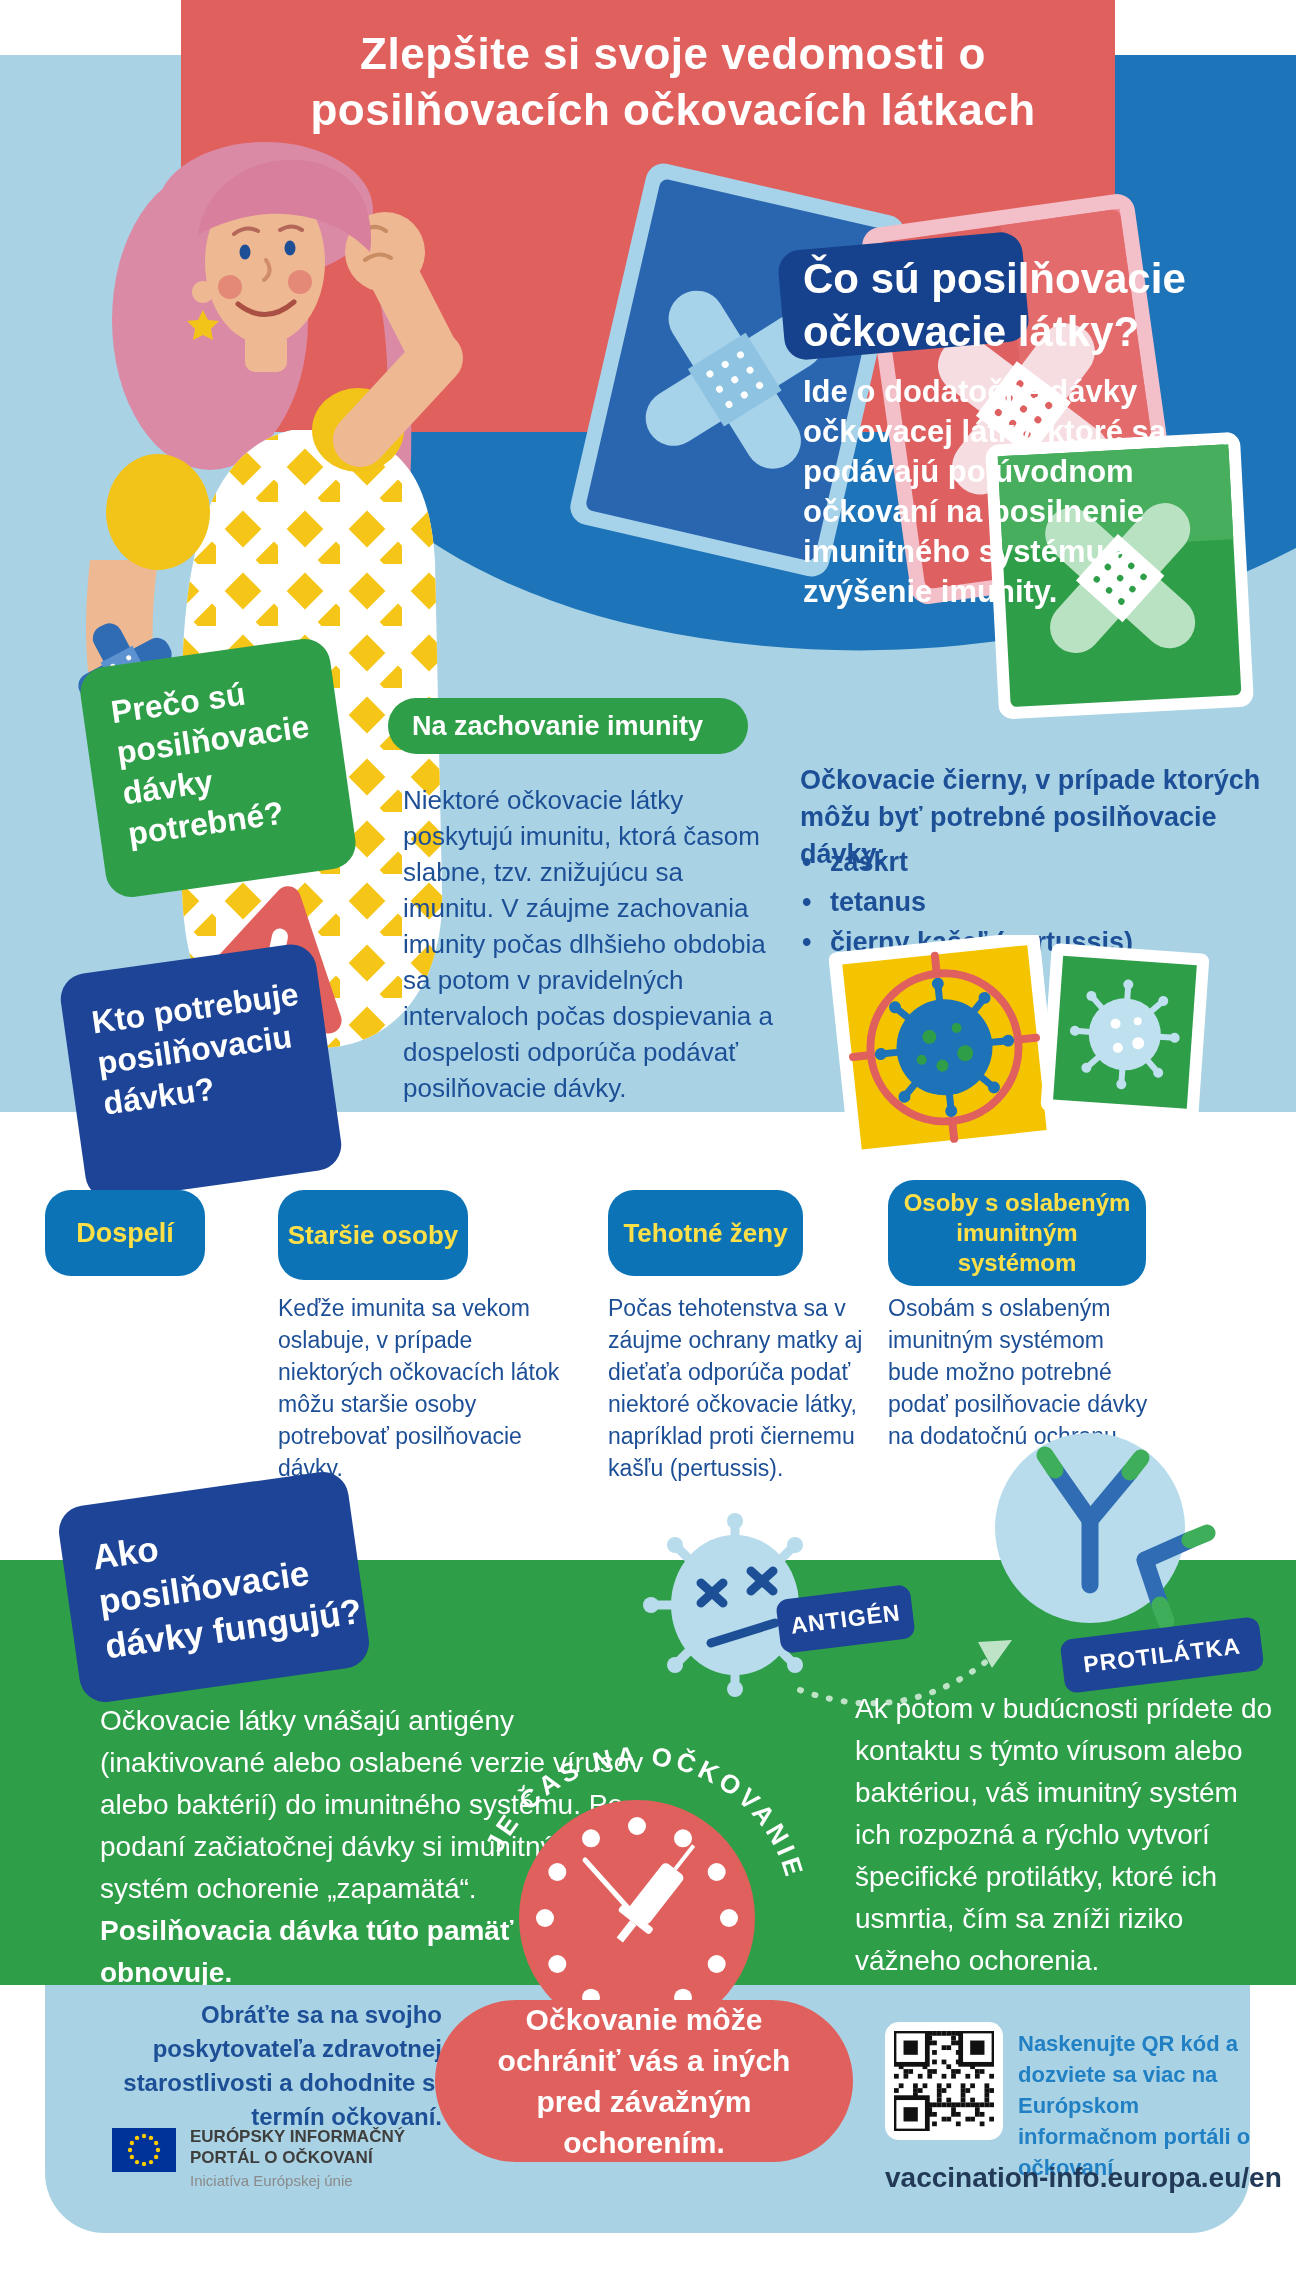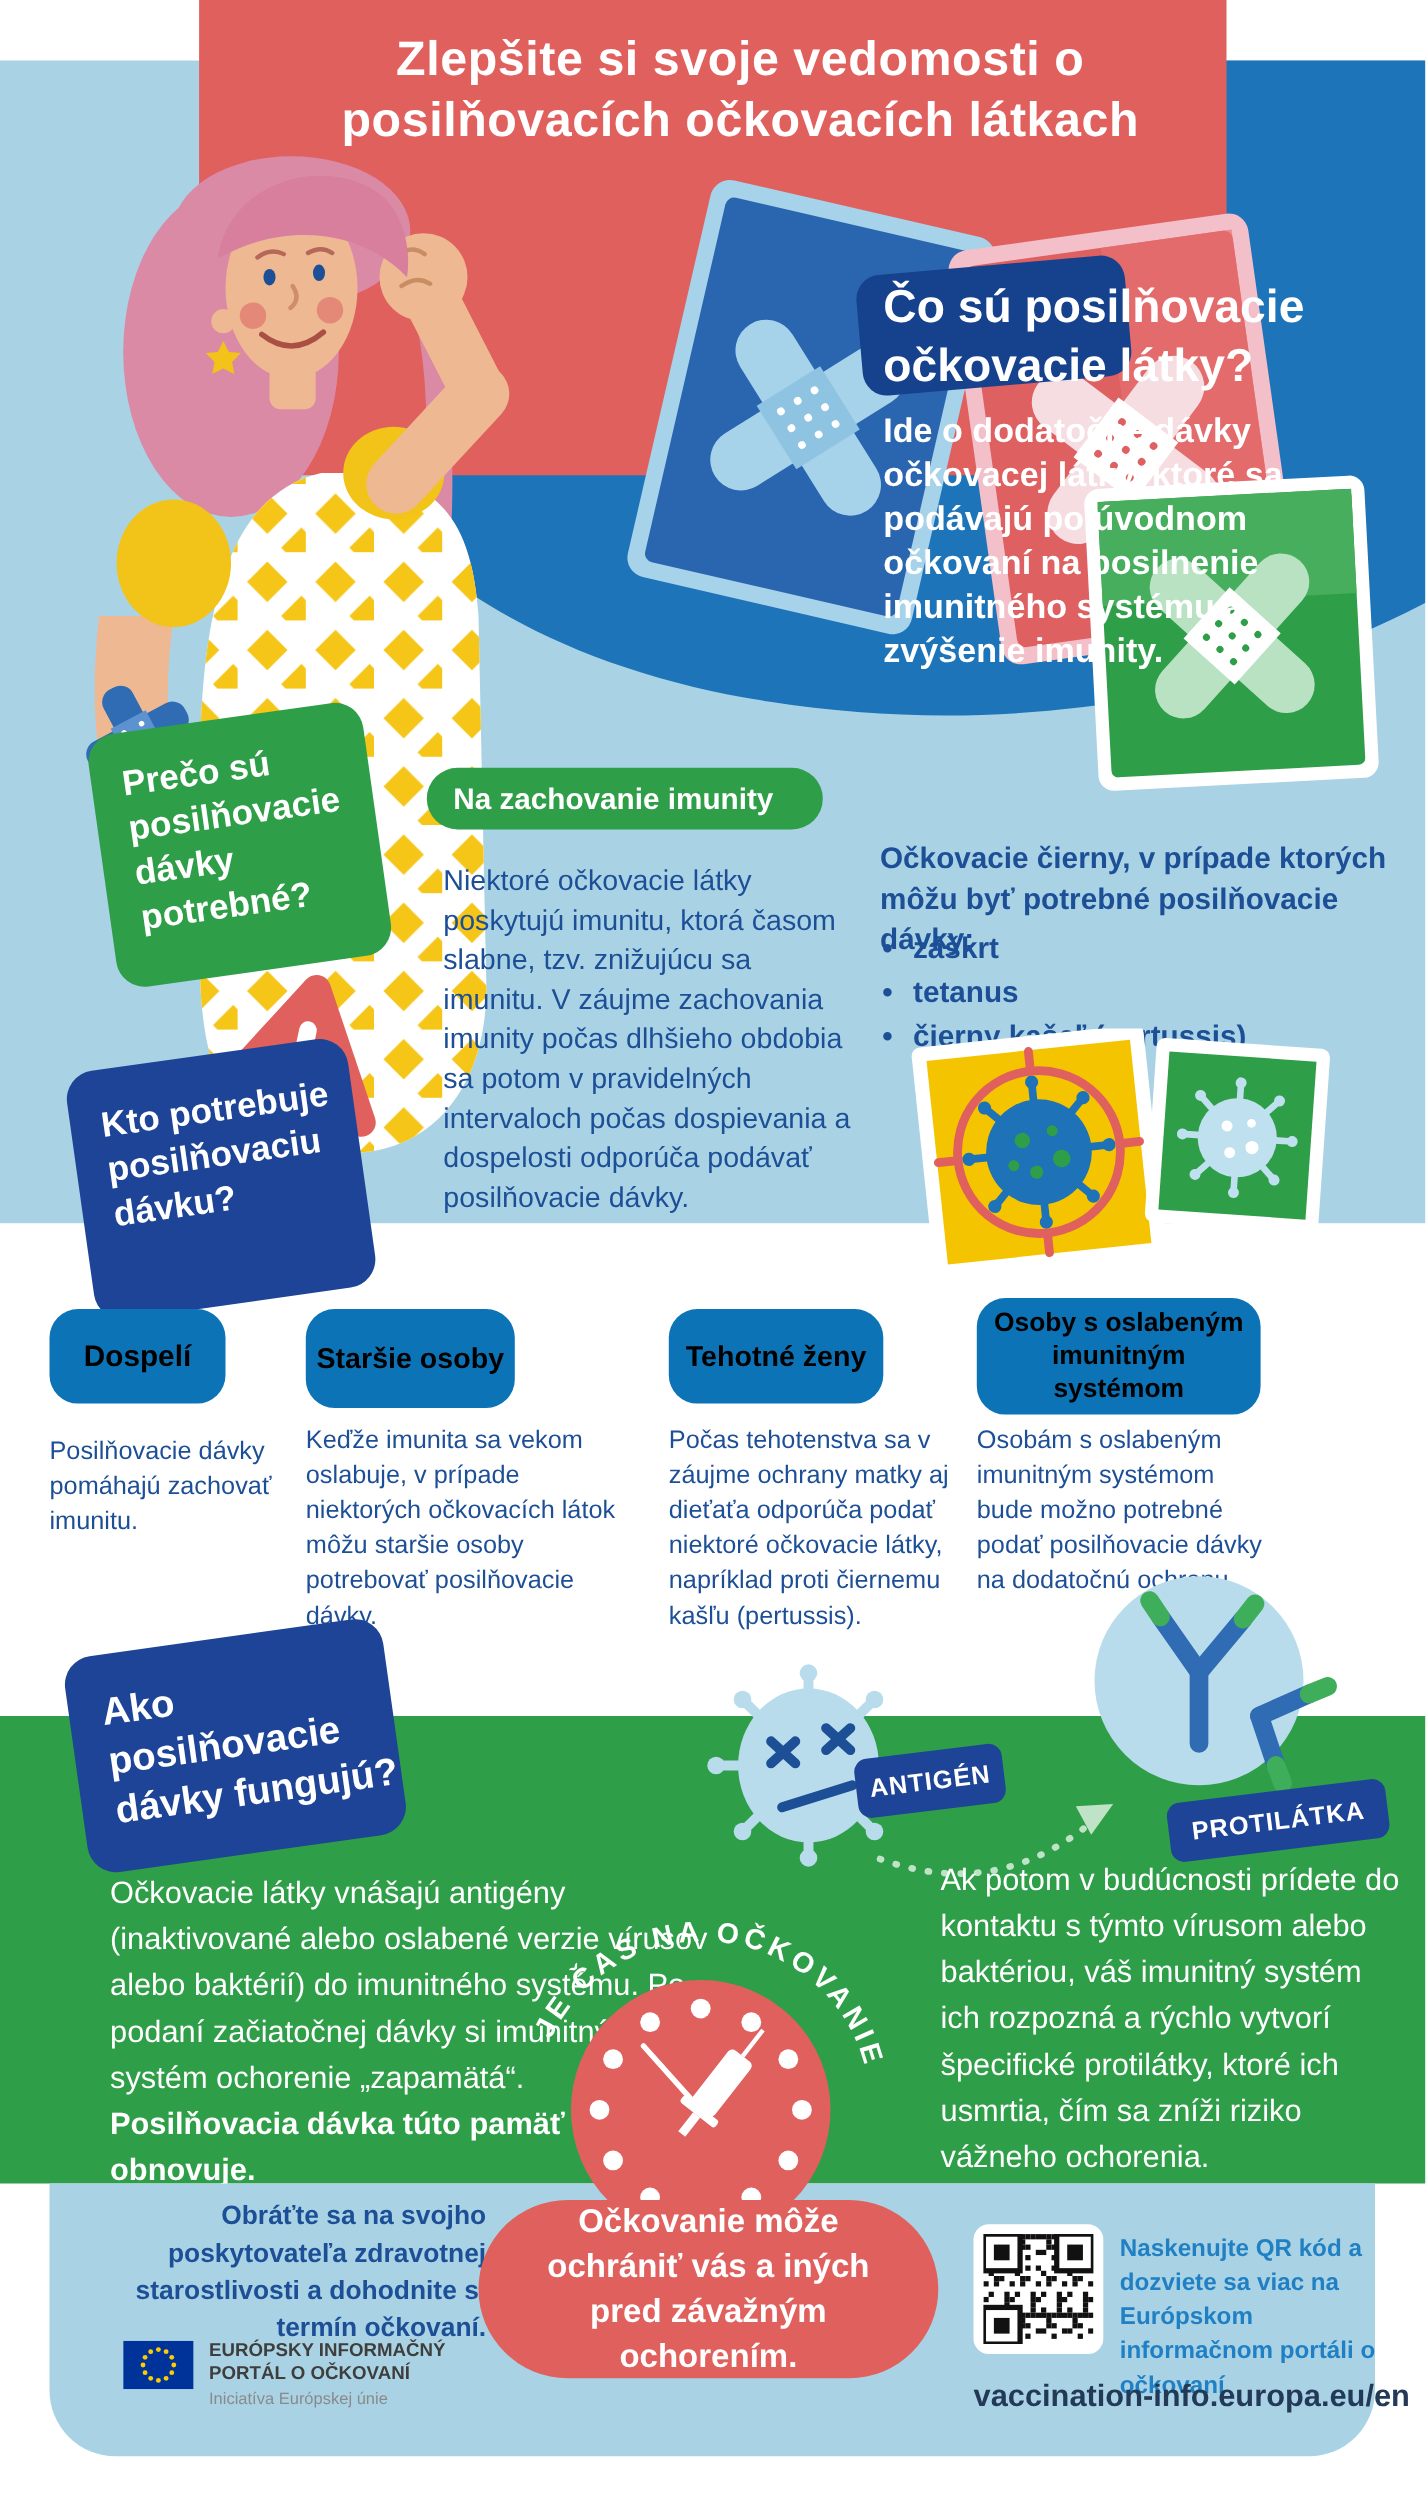--- a/index.html
+++ b/index.html
@@ -25,21 +25,21 @@
              padding-left:24px;box-sizing:border-box;}
   .whypara{left:390px;top:782px;width:372px;color:#1d4f97;font-size:26px;line-height:36px;margin-left:13px;}
   .listhead{left:800px;top:762px;width:465px;color:#1d4f97;font-size:27px;font-weight:bold;line-height:37px;}
   .bullets{left:800px;top:842px;width:440px;color:#1d4f97;font-size:27px;font-weight:bold;line-height:40px;}
   .bullets div{padding-left:30px;position:relative;}
   .bullets div::before{content:"•";position:absolute;left:2px;}
   .whobox{left:72px;top:958px;width:258px;height:228px;background:#1d4496;border-radius:26px;
           transform:rotate(-8deg);color:#fff;font-size:32px;font-weight:bold;line-height:41px;
           padding:30px 0 0 28px;box-sizing:border-box;}
   
-  .pill{background:#0d73b7;border-radius:26px;color:#000000;font-weight:bold;display:flex;
+  .pill{background:#0d73b7;border-radius:26px;color:#fde047;font-weight:bold;display:flex;
         align-items:center;justify-content:center;text-align:center;}
   .p1{left:45px;top:1190px;width:160px;height:86px;font-size:27px;}
   .p2{left:278px;top:1190px;width:190px;height:90px;font-size:26px;}
   .p3{left:608px;top:1190px;width:195px;height:86px;font-size:26px;}
   .p4{left:888px;top:1180px;width:238px;height:106px;font-size:24px;line-height:30px;padding:0 10px;}
   .coltext{color:#1d4f97;font-size:23px;line-height:32px;}
   .c1{left:45px;top:1302px;width:215px;}
   .c2{left:278px;top:1292px;width:300px;}
   .c3{left:608px;top:1292px;width:305px;}
   .c4{left:888px;top:1292px;width:270px;}
@@ -298,21 +298,20 @@
           <circle cx="-6" cy="14" r="5"></circle>
         </g>
       </g>
     </g>
   </svg>
 
   <div class="abs pill p1">Dospelí</div>
   <div class="abs pill p2">Staršie osoby</div>
   <div class="abs pill p3">Tehotné ženy</div>
   <div class="abs pill p4">Osoby s oslabeným imunitným systémom</div>
-  <div class="abs coltext c1">Posilňovacie dávky pomáhajú zachovať imunitu.</div>
   <div class="abs coltext c2">Keďže imunita sa vekom oslabuje, v prípade niektorých očkovacích látok môžu staršie osoby potrebovať posilňovacie dávky.</div>
   <div class="abs coltext c3">Počas tehotenstva sa v záujme ochrany matky aj dieťaťa odporúča podať niektoré očkovacie látky, napríklad proti čiernemu kašľu (pertussis).</div>
   <div class="abs coltext c4">Osobám s oslabeným imunitným systémom bude možno potrebné podať posilňovacie dávky na dodatočnú ochranu.</div>
 
   <div class="abs greensec"></div>
   <div class="abs howbox">Ako posilňovacie dávky fungujú?</div>
 
   <svg class="abs" style="left:600px;top:1400px;" width="640" height="330" viewBox="0 0 640 330">
     <g transform="translate(135,205)">
       <g stroke="#b8dcec" stroke-width="9" stroke-linecap="round">

